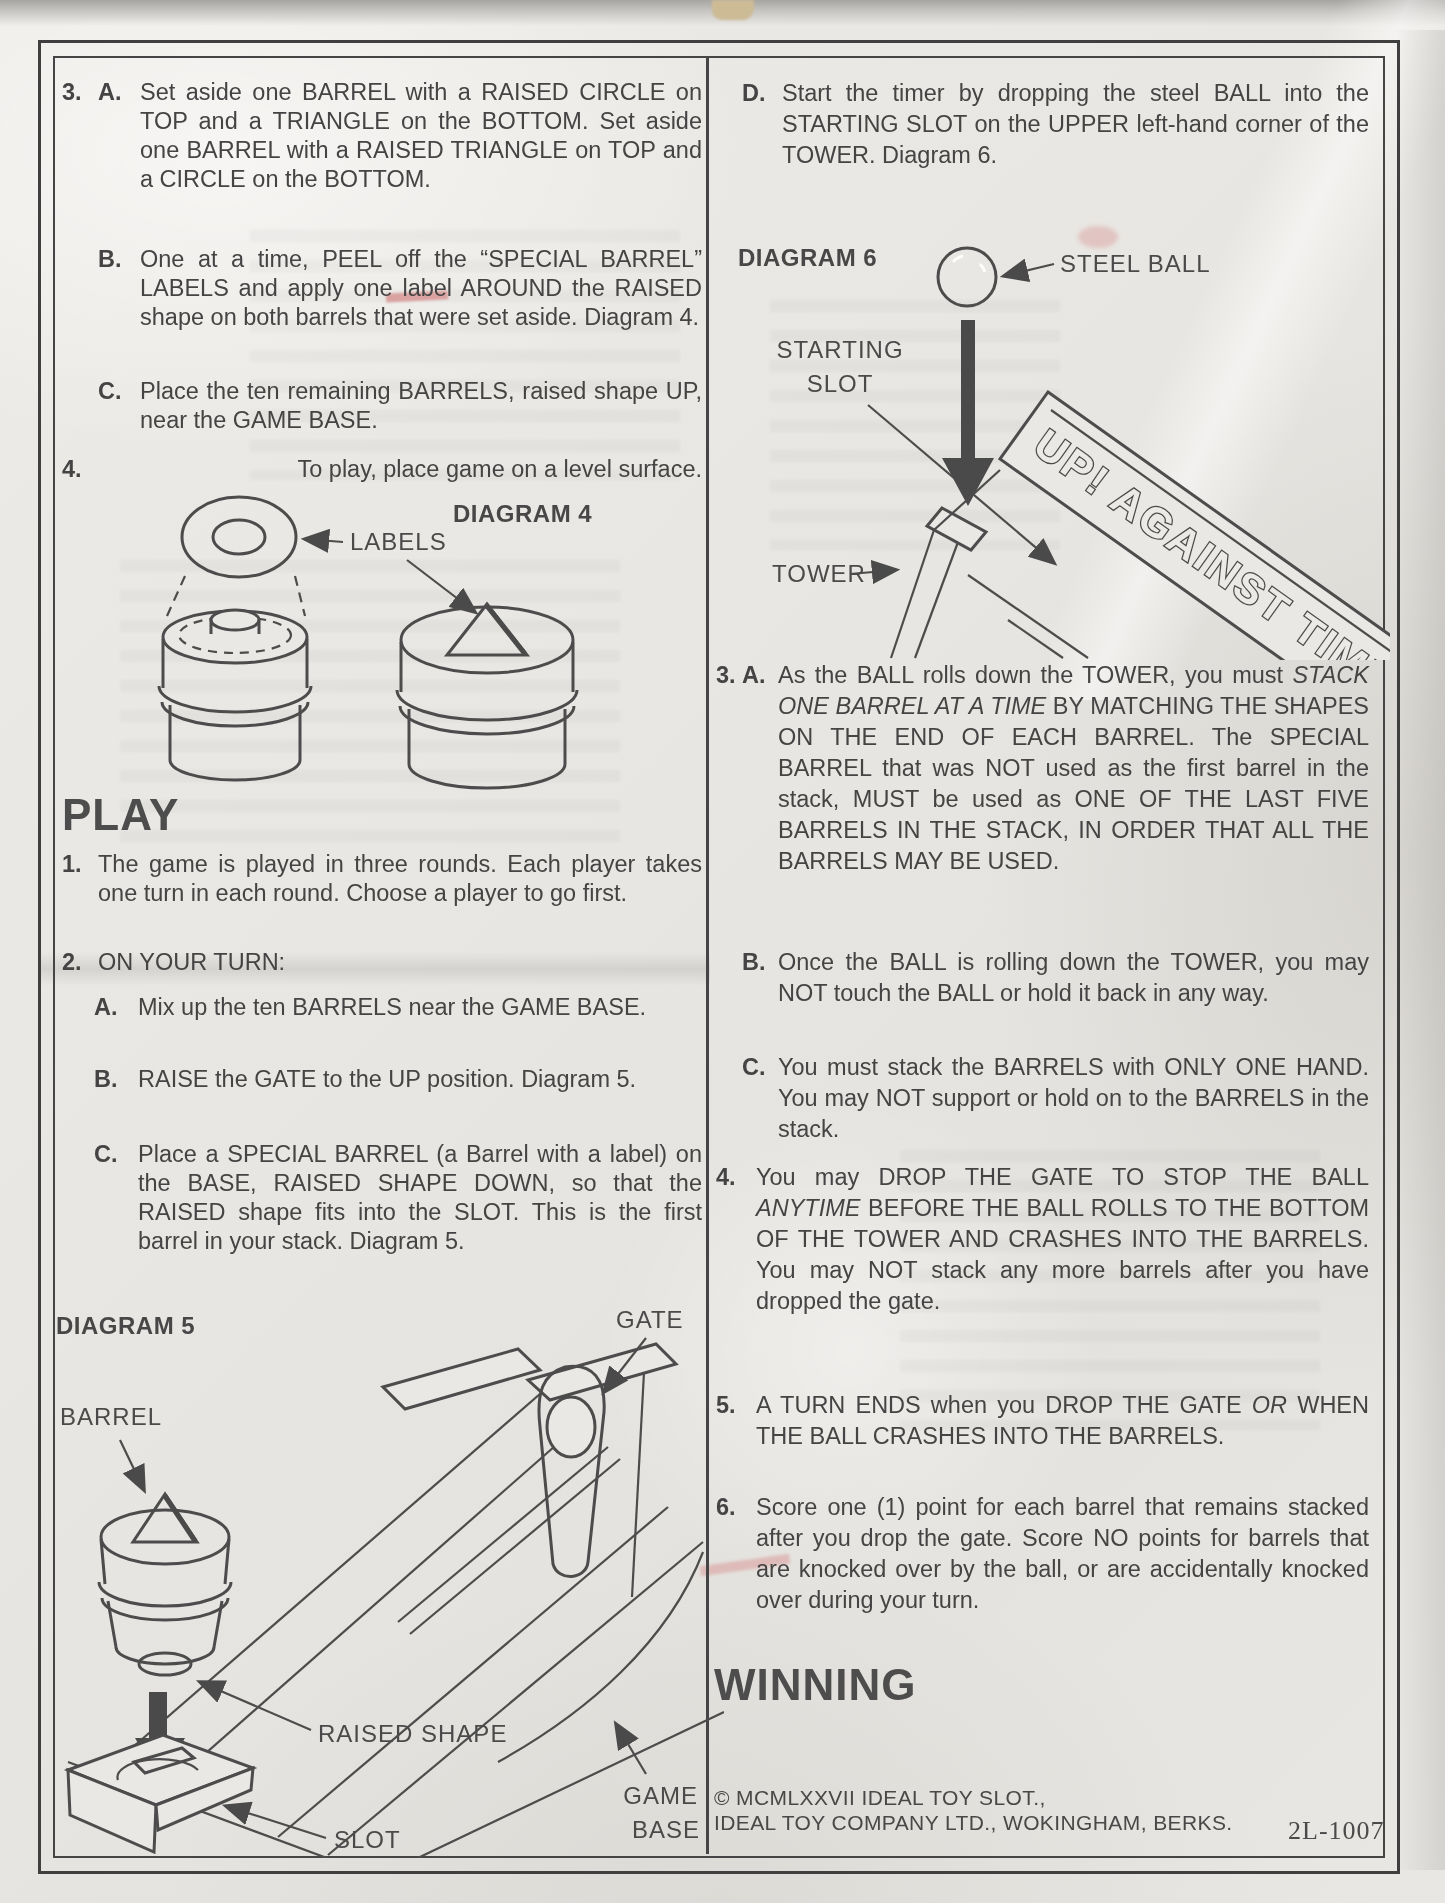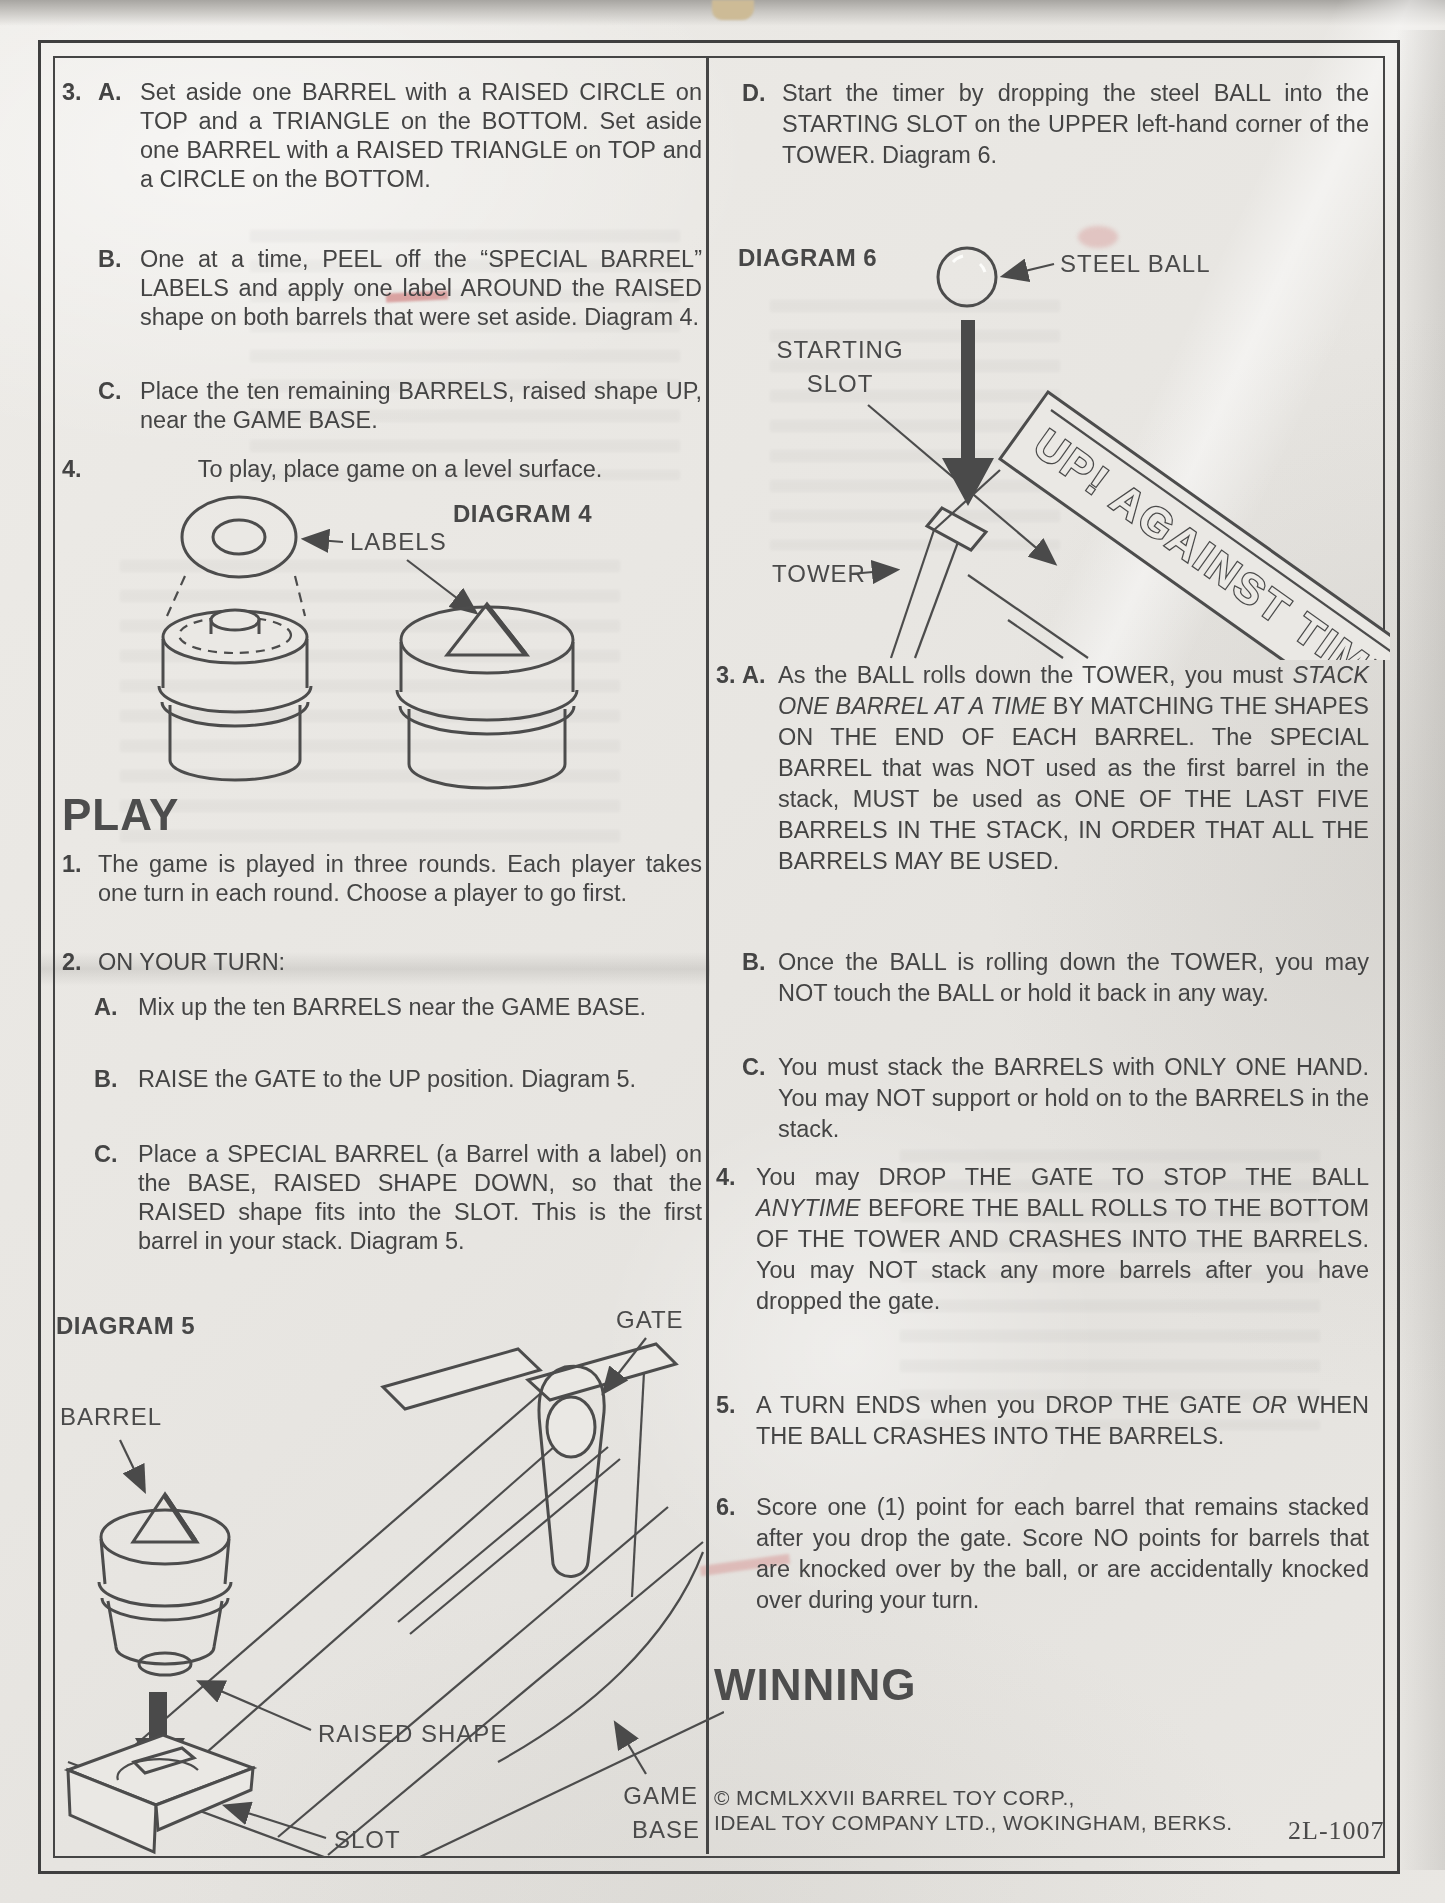--- a/index.html
+++ b/index.html
@@ -68,21 +68,21 @@
   <div class="para" style="left:98px;top:245px;width:604px">
     <span class="mk" style="width:42px">B.</span>
     <span class="txt">One at a time, PEEL off the “SPECIAL BARREL” LABELS and apply one label AROUND the RAISED shape on both barrels that were set aside. Diagram 4.</span>
   </div>
   <div class="para" style="left:98px;top:377px;width:604px">
     <span class="mk" style="width:42px">C.</span>
     <span class="txt">Place the ten remaining BARRELS, raised shape UP, near the GAME BASE.</span>
   </div>
   <div class="para" style="left:62px;top:455px;width:640px">
     <span class="mk" style="width:36px">4.</span>
-    <span class="txt" style="text-align:center">To play, place game on a level surface.</span>
+    <span class="txt" style="text-align:right">To play, place game on a level surface.</span>
   </div>
 
   <svg class="dsvg" style="left:55px;top:492px;" width="660" height="302" viewBox="0 0 660 302">
     <defs>
       <pattern id="d4dots" width="6" height="6" patternUnits="userSpaceOnUse">
         <rect width="6" height="6" fill="#e6e4e0"></rect>
           <circle cx="2" cy="2" r="1.1" fill="#8f8d89"></circle>
       </pattern>
       <marker id="d4ah" markerWidth="13" markerHeight="11" refX="11" refY="5.5" orient="auto">
         <path d="M0,0 L13,5.5 L0,11 z" fill="#4a4a4a"></path>
@@ -283,18 +283,18 @@
     <span class="txt">A TURN ENDS when you DROP THE GATE <i>OR</i> WHEN THE BALL CRASHES INTO THE BARRELS.</span>
   </div>
   <div class="para lh31" style="left:716px;top:1492px;width:653px">
     <span class="mk" style="width:40px">6.</span>
     <span class="txt">Score one (1) point for each barrel that remains stacked after you drop the gate. Score NO points for barrels that are knocked over by the ball, or are accidentally knocked over during your turn.</span>
   </div>
 
   <div class="h1" style="left:714px;top:1660px">WINNING</div>
 
   <div class="footer" style="left:714px;top:1786px;width:570px">
-    <div>© MCMLXXVII BARREL TOY CORP.,</div>
+    <div>© MCMLXXVII IDEAL TOY SLOT.,</div>
     <div>IDEAL TOY COMPANY LTD., WOKINGHAM, BERKS.</div>
   </div>
   <div class="partnum" style="left:1288px;top:1816px">2L-1007</div>
 
 </div>
 
 </body></html>

